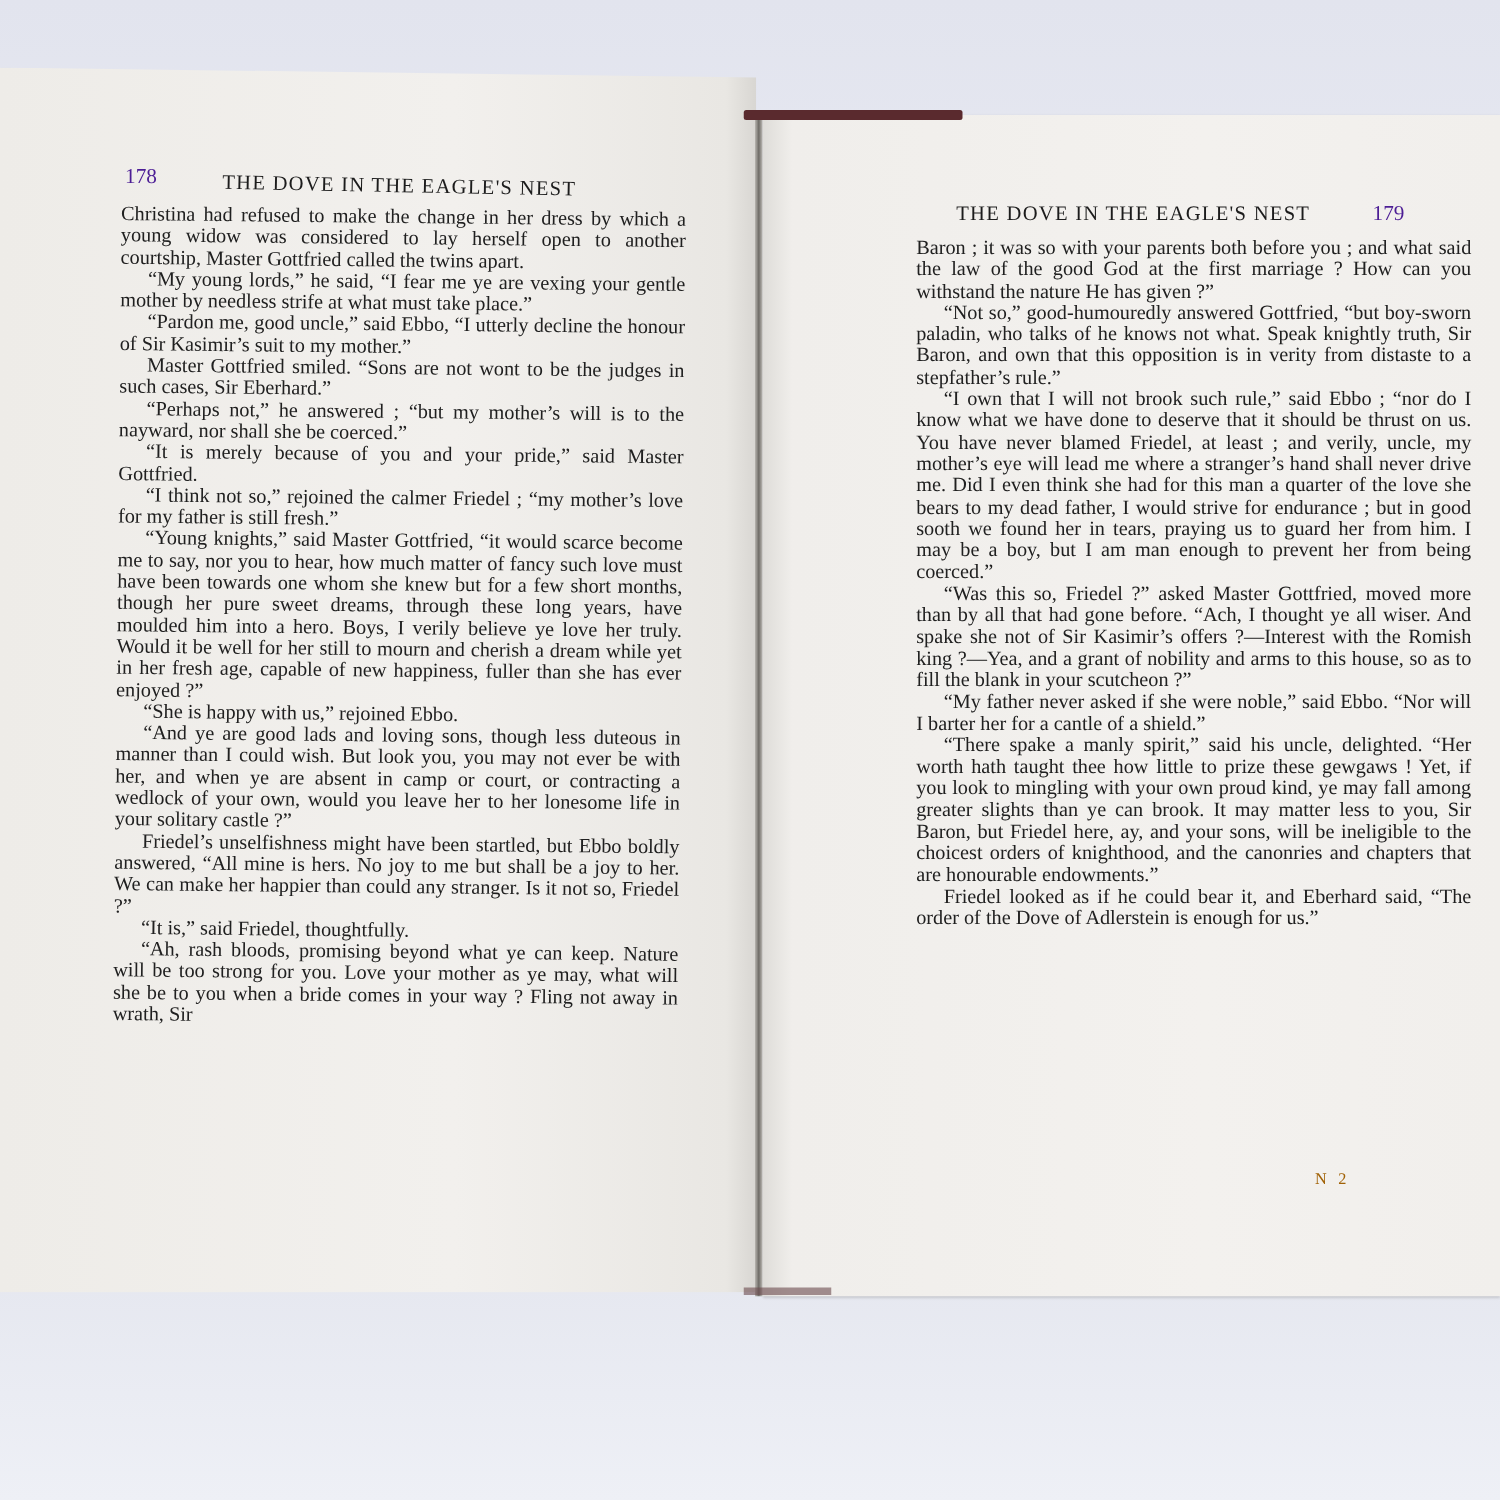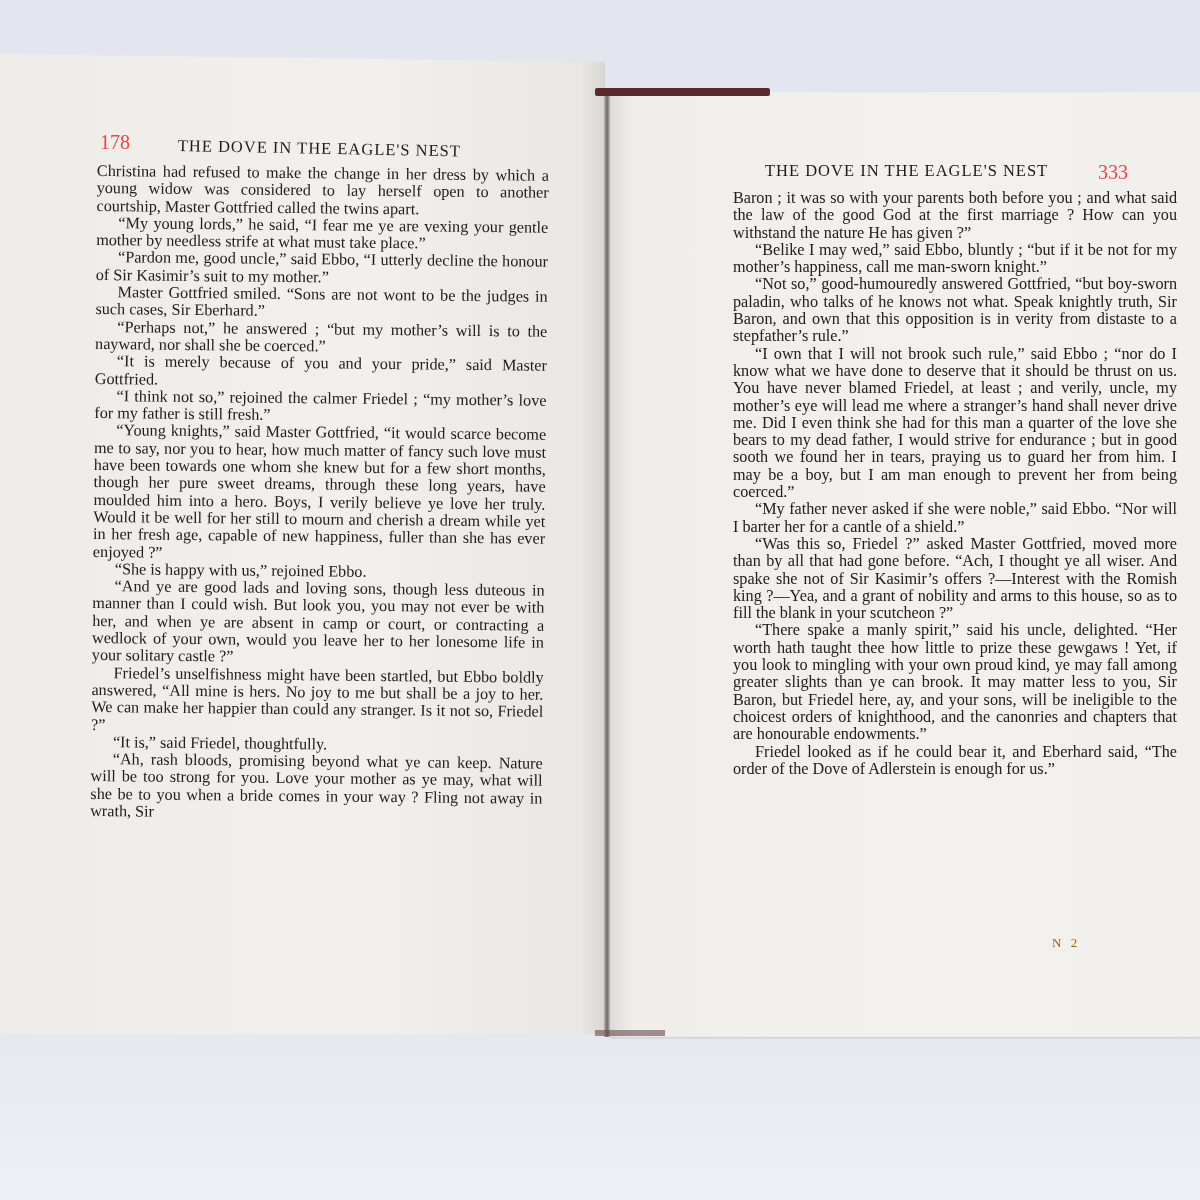--- a/index.html
+++ b/index.html
@@ -35,21 +35,21 @@
       background: #5a2a2e; border-radius: 2px;
     }
     .spine-bottom {
       position: absolute; left: 595px; top: 1030px; width: 70px; height: 6px;
       background: #6a4a4c; opacity: .6;
     }
     .running-head {
       position: absolute; font-size: 16.5px; letter-spacing: 1px; color: #1c1c1c;
       white-space: nowrap;
     }
-    .folio { position: absolute; font-size: 20px; color: #ef4444; text-align: right; }
+    .folio { position: absolute; font-size: 17px; color: #4c1d95; text-align: right; }
     .text-block {
       position: absolute; font-size: 16.2px; line-height: 17.3px; color: #202020;
       text-align: justify;
     }
     .text-block p { margin: 0; text-indent: 0; }
     .text-block p.indent { text-indent: 22px; }
     .left-block { left: 97px; top: 163px; width: 452px; transform: rotate(0.6deg); transform-origin: left top; }
     .right-block { left: 689px; top: 190px; width: 444px; margin-left: 44px; }
     .signature {
       position: absolute; left: 1052px; top: 935px; font-size: 13px; letter-spacing: 3px; color: #a16207;
@@ -80,27 +80,26 @@
     <p class="indent">“I think not so,” rejoined the calmer Friedel ; “my mother’s love for my father is still fresh.”</p>
     <p class="indent">“Young knights,” said Master Gottfried, “it would scarce become me to say, nor you to hear, how much matter of fancy such love must have been towards one whom she knew but for a few short months, though her pure sweet dreams, through these long years, have moulded him into a hero. Boys, I verily believe ye love her truly. Would it be well for her still to mourn and cherish a dream while yet in her fresh age, capable of new happiness, fuller than she has ever enjoyed ?”</p>
     <p class="indent">“She is happy with us,” rejoined Ebbo.</p>
     <p class="indent">“And ye are good lads and loving sons, though less duteous in manner than I could wish. But look you, you may not ever be with her, and when ye are absent in camp or court, or contracting a wedlock of your own, would you leave her to her lonesome life in your solitary castle ?”</p>
     <p class="indent">Friedel’s unselfishness might have been startled, but Ebbo boldly answered, “All mine is hers. No joy to me but shall be a joy to her. We can make her happier than could any stranger. Is it not so, Friedel ?”</p>
     <p class="indent">“It is,” said Friedel, thoughtfully.</p>
     <p class="indent">“Ah, rash bloods, promising beyond what ye can keep. Nature will be too strong for you. Love your mother as ye may, what will she be to you when a bride comes in your way ? Fling not away in wrath, Sir</p>
   </div>
 
   <div class="running-head" style="left:765px; top:161px;">THE DOVE IN THE EAGLE'S NEST</div>
-  <div class="folio" style="left:1098px; top:161px;">333</div>
+  <div class="folio" style="left:1098px; top:161px;">179</div>
 
   <div class="text-block right-block">
     <p>Baron ; it was so with your parents both before you ; and what said the law of the good God at the first marriage ? How can you withstand the nature He has given ?”</p>
-    <p class="indent">“Belike I may wed,” said Ebbo, bluntly ; “but if it be not for my mother’s happiness, call me man-sworn knight.”</p>
     <p class="indent">“Not so,” good-humouredly answered Gottfried, “but boy-sworn paladin, who talks of he knows not what. Speak knightly truth, Sir Baron, and own that this opposition is in verity from distaste to a stepfather’s rule.”</p>
     <p class="indent">“I own that I will not brook such rule,” said Ebbo ; “nor do I know what we have done to deserve that it should be thrust on us. You have never blamed Friedel, at least ; and verily, uncle, my mother’s eye will lead me where a stranger’s hand shall never drive me. Did I even think she had for this man a quarter of the love she bears to my dead father, I would strive for endurance ; but in good sooth we found her in tears, praying us to guard her from him. I may be a boy, but I am man enough to prevent her from being coerced.”</p>
+    <p class="indent">“Was this so, Friedel ?” asked Master Gottfried, moved more than by all that had gone before. “Ach, I thought ye all wiser. And spake she not of Sir Kasimir’s offers ?—Interest with the Romish king ?—Yea, and a grant of nobility and arms to this house, so as to fill the blank in your scutcheon ?”</p>
     <p class="indent">“My father never asked if she were noble,” said Ebbo. “Nor will I barter her for a cantle of a shield.”</p>
-    <p class="indent">“Was this so, Friedel ?” asked Master Gottfried, moved more than by all that had gone before. “Ach, I thought ye all wiser. And spake she not of Sir Kasimir’s offers ?—Interest with the Romish king ?—Yea, and a grant of nobility and arms to this house, so as to fill the blank in your scutcheon ?”</p>
     <p class="indent">“There spake a manly spirit,” said his uncle, delighted. “Her worth hath taught thee how little to prize these gewgaws ! Yet, if you look to mingling with your own proud kind, ye may fall among greater slights than ye can brook. It may matter less to you, Sir Baron, but Friedel here, ay, and your sons, will be ineligible to the choicest orders of knighthood, and the canonries and chapters that are honourable endowments.”</p>
     <p class="indent">Friedel looked as if he could bear it, and Eberhard said, “The order of the Dove of Adlerstein is enough for us.”</p>
   </div>
 
   <div class="signature">N 2</div>
 </div>
 
 </body></html>

